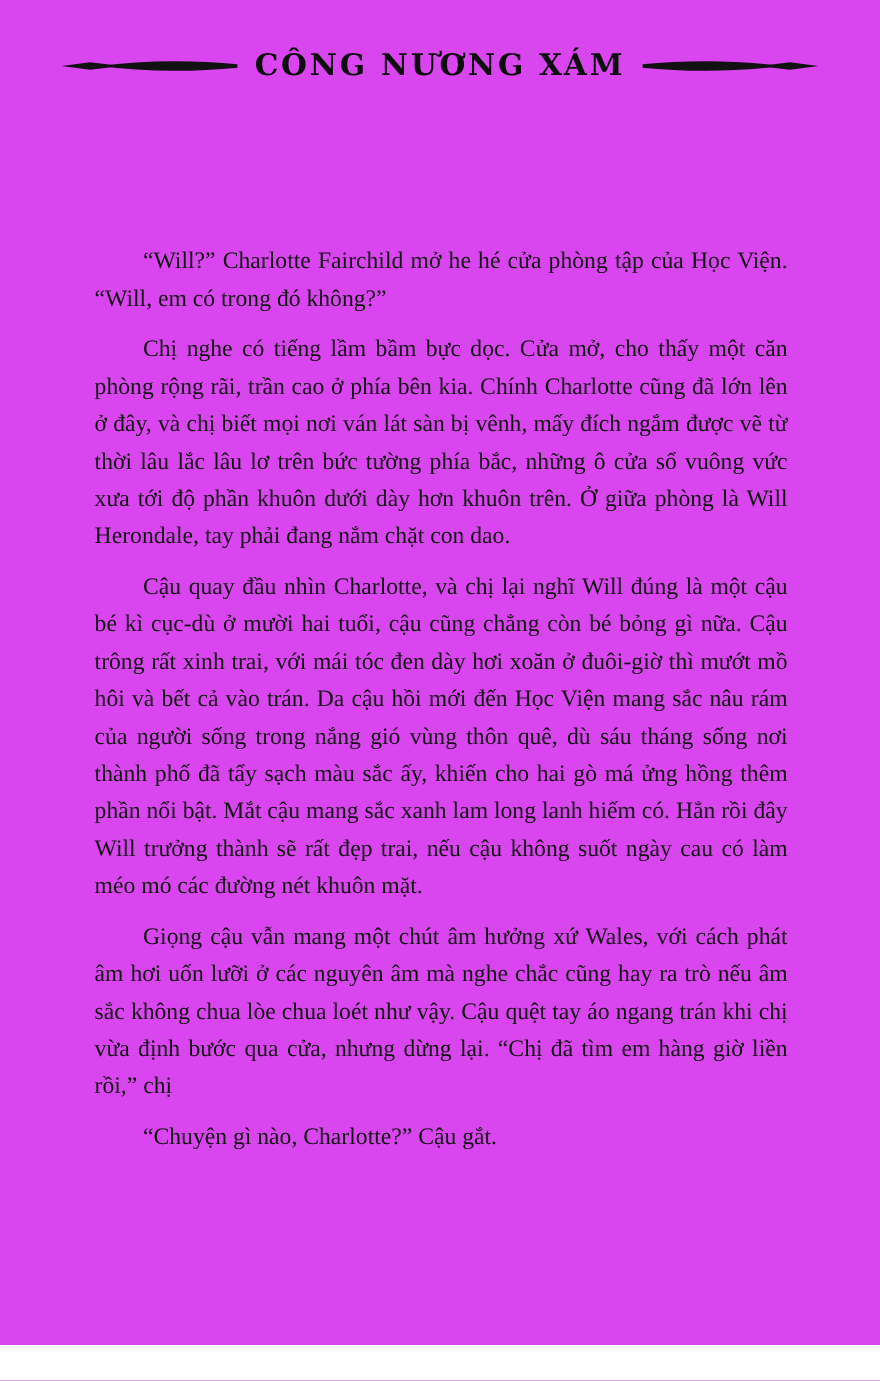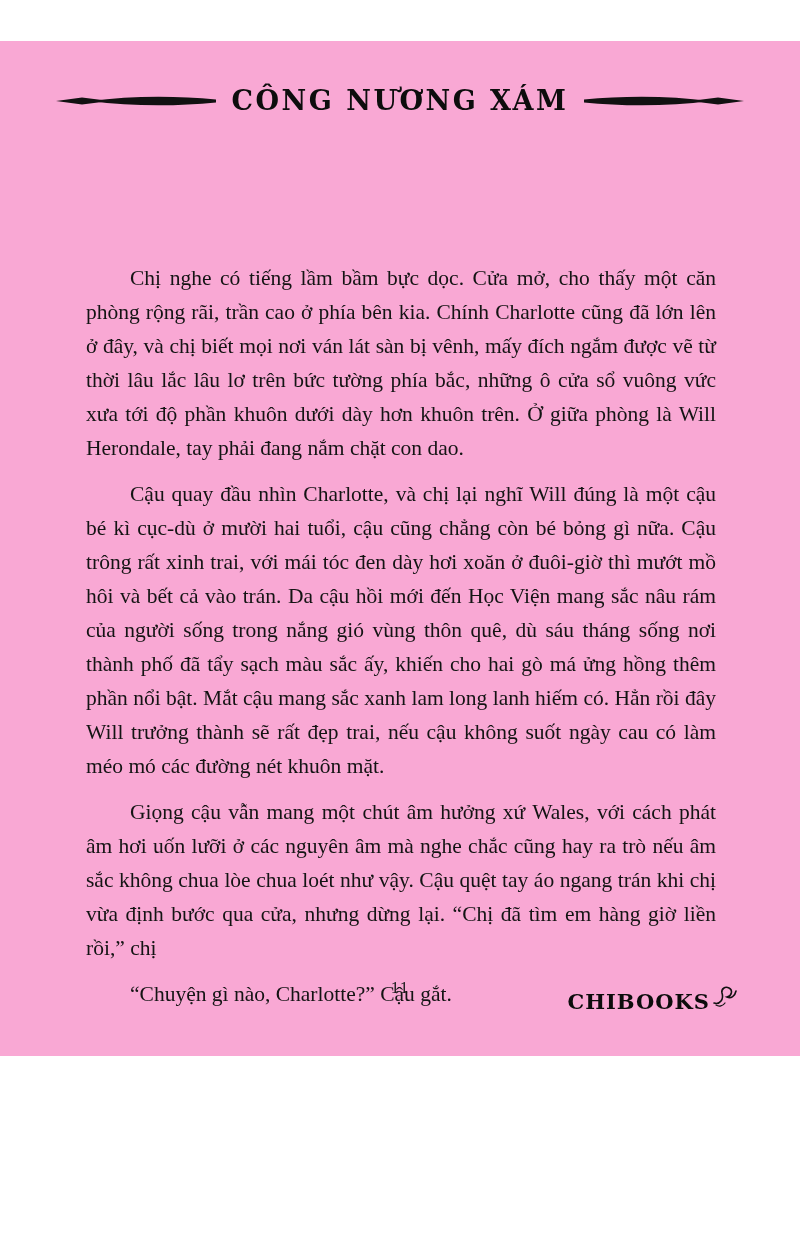--- a/index.html
+++ b/index.html
@@ -1,25 +1,24 @@
 <!DOCTYPE html>
 <html><head>
 <meta charset="utf-8">
 <style>
   * { margin: 0; padding: 0; box-sizing: border-box; }
   html, body { background: #ffffff; }
   .page {
     position: relative;
     width: 800px;
-    height: 1015px;
-    background: #f9a8d4;
+    height: 1223px;
+    background: #d946ef;
     font-family: "Liberation Serif", serif;
     color: #161616;
     overflow: hidden;
-    margin-top: 41px;
   }
 
   
   .page-header {
     position: absolute;
     top: 44px;
     left: 0;
     width: 100%;
     display: flex;
     align-items: center;
@@ -110,30 +109,21 @@
     </svg>
     <h1 class="book-title">CÔNG NƯƠNG XÁM</h1>
     <svg class="ornament right" width="160" height="16" viewBox="0 0 160 16" xmlns="http://www.w3.org/2000/svg" aria-hidden="true">
       <path d="M0 8 L26 4.5 L54 8 L26 11.5 Z" fill="#111"></path>
       <path d="M34 8 C 75 2.5, 120 2.5, 160 6.5 L160 9.5 C 120 13.5, 75 13.5, 34 8 Z" fill="#111"></path>
     </svg>
   </header>
 
 
   <div class="body-text">
+    <p>“Will?” Charlotte Fairchild mở he hé cửa phòng tập của Học Viện. “Will, em có trong đó không?”</p>
     <p>Chị nghe có tiếng lầm bầm bực dọc. Cửa mở, cho thấy một căn phòng rộng rãi, trần cao ở phía bên kia. Chính Charlotte cũng đã lớn lên ở đây, và chị biết mọi nơi ván lát sàn bị vênh, mấy đích ngắm được vẽ từ thời lâu lắc lâu lơ trên bức tường phía bắc, những ô cửa sổ vuông vức xưa tới độ phần khuôn dưới dày hơn khuôn trên. Ở giữa phòng là Will Herondale, tay phải đang nắm chặt con dao.</p>
     <p>Cậu quay đầu nhìn Charlotte, và chị lại nghĩ Will đúng là một cậu bé kì cục-dù ở mười hai tuổi, cậu cũng chẳng còn bé bỏng gì nữa. Cậu trông rất xinh trai, với mái tóc đen dày hơi xoăn ở đuôi-giờ thì mướt mồ hôi và bết cả vào trán. Da cậu hồi mới đến Học Viện mang sắc nâu rám của người sống trong nắng gió vùng thôn quê, dù sáu tháng sống nơi thành phố đã tẩy sạch màu sắc ấy, khiến cho hai gò má ửng hồng thêm phần nổi bật. Mắt cậu mang sắc xanh lam long lanh hiếm có. Hẳn rồi đây Will trưởng thành sẽ rất đẹp trai, nếu cậu không suốt ngày cau có làm méo mó các đường nét khuôn mặt.</p>
     <p>Giọng cậu vẫn mang một chút âm hưởng xứ Wales, với cách phát âm hơi uốn lưỡi ở các nguyên âm mà nghe chắc cũng hay ra trò nếu âm sắc không chua lòe chua loét như vậy. Cậu quệt tay áo ngang trán khi chị vừa định bước qua cửa, nhưng dừng lại. “Chị đã tìm em hàng giờ liền rồi,” chị</p>
     <p>“Chuyện gì nào, Charlotte?” Cậu gắt.</p>
   </div>
 
-  <footer class="page-footer">
-    <span class="page-number">11</span>
-    <span class="publisher-logo">
-      <span class="publisher-name">CHIBOOKS</span>
-      <svg width="26" height="26" viewBox="0 0 26 26" xmlns="http://www.w3.org/2000/svg" aria-hidden="true">
-        <path d="M2 20 C 8 22, 12 16, 10 10 C 9 6, 13 3, 17 5 C 21 7, 20 13, 15 14 C 19 16, 23 13, 24 8" fill="none" stroke="#111" stroke-width="1.6" stroke-linecap="round"></path>
-        <path d="M4 22 C 7 24, 11 23, 13 20" fill="none" stroke="#111" stroke-width="1.2" stroke-linecap="round"></path>
-      </svg>
-    </span>
-  </footer>
 
 </div>
 
 </body></html>

